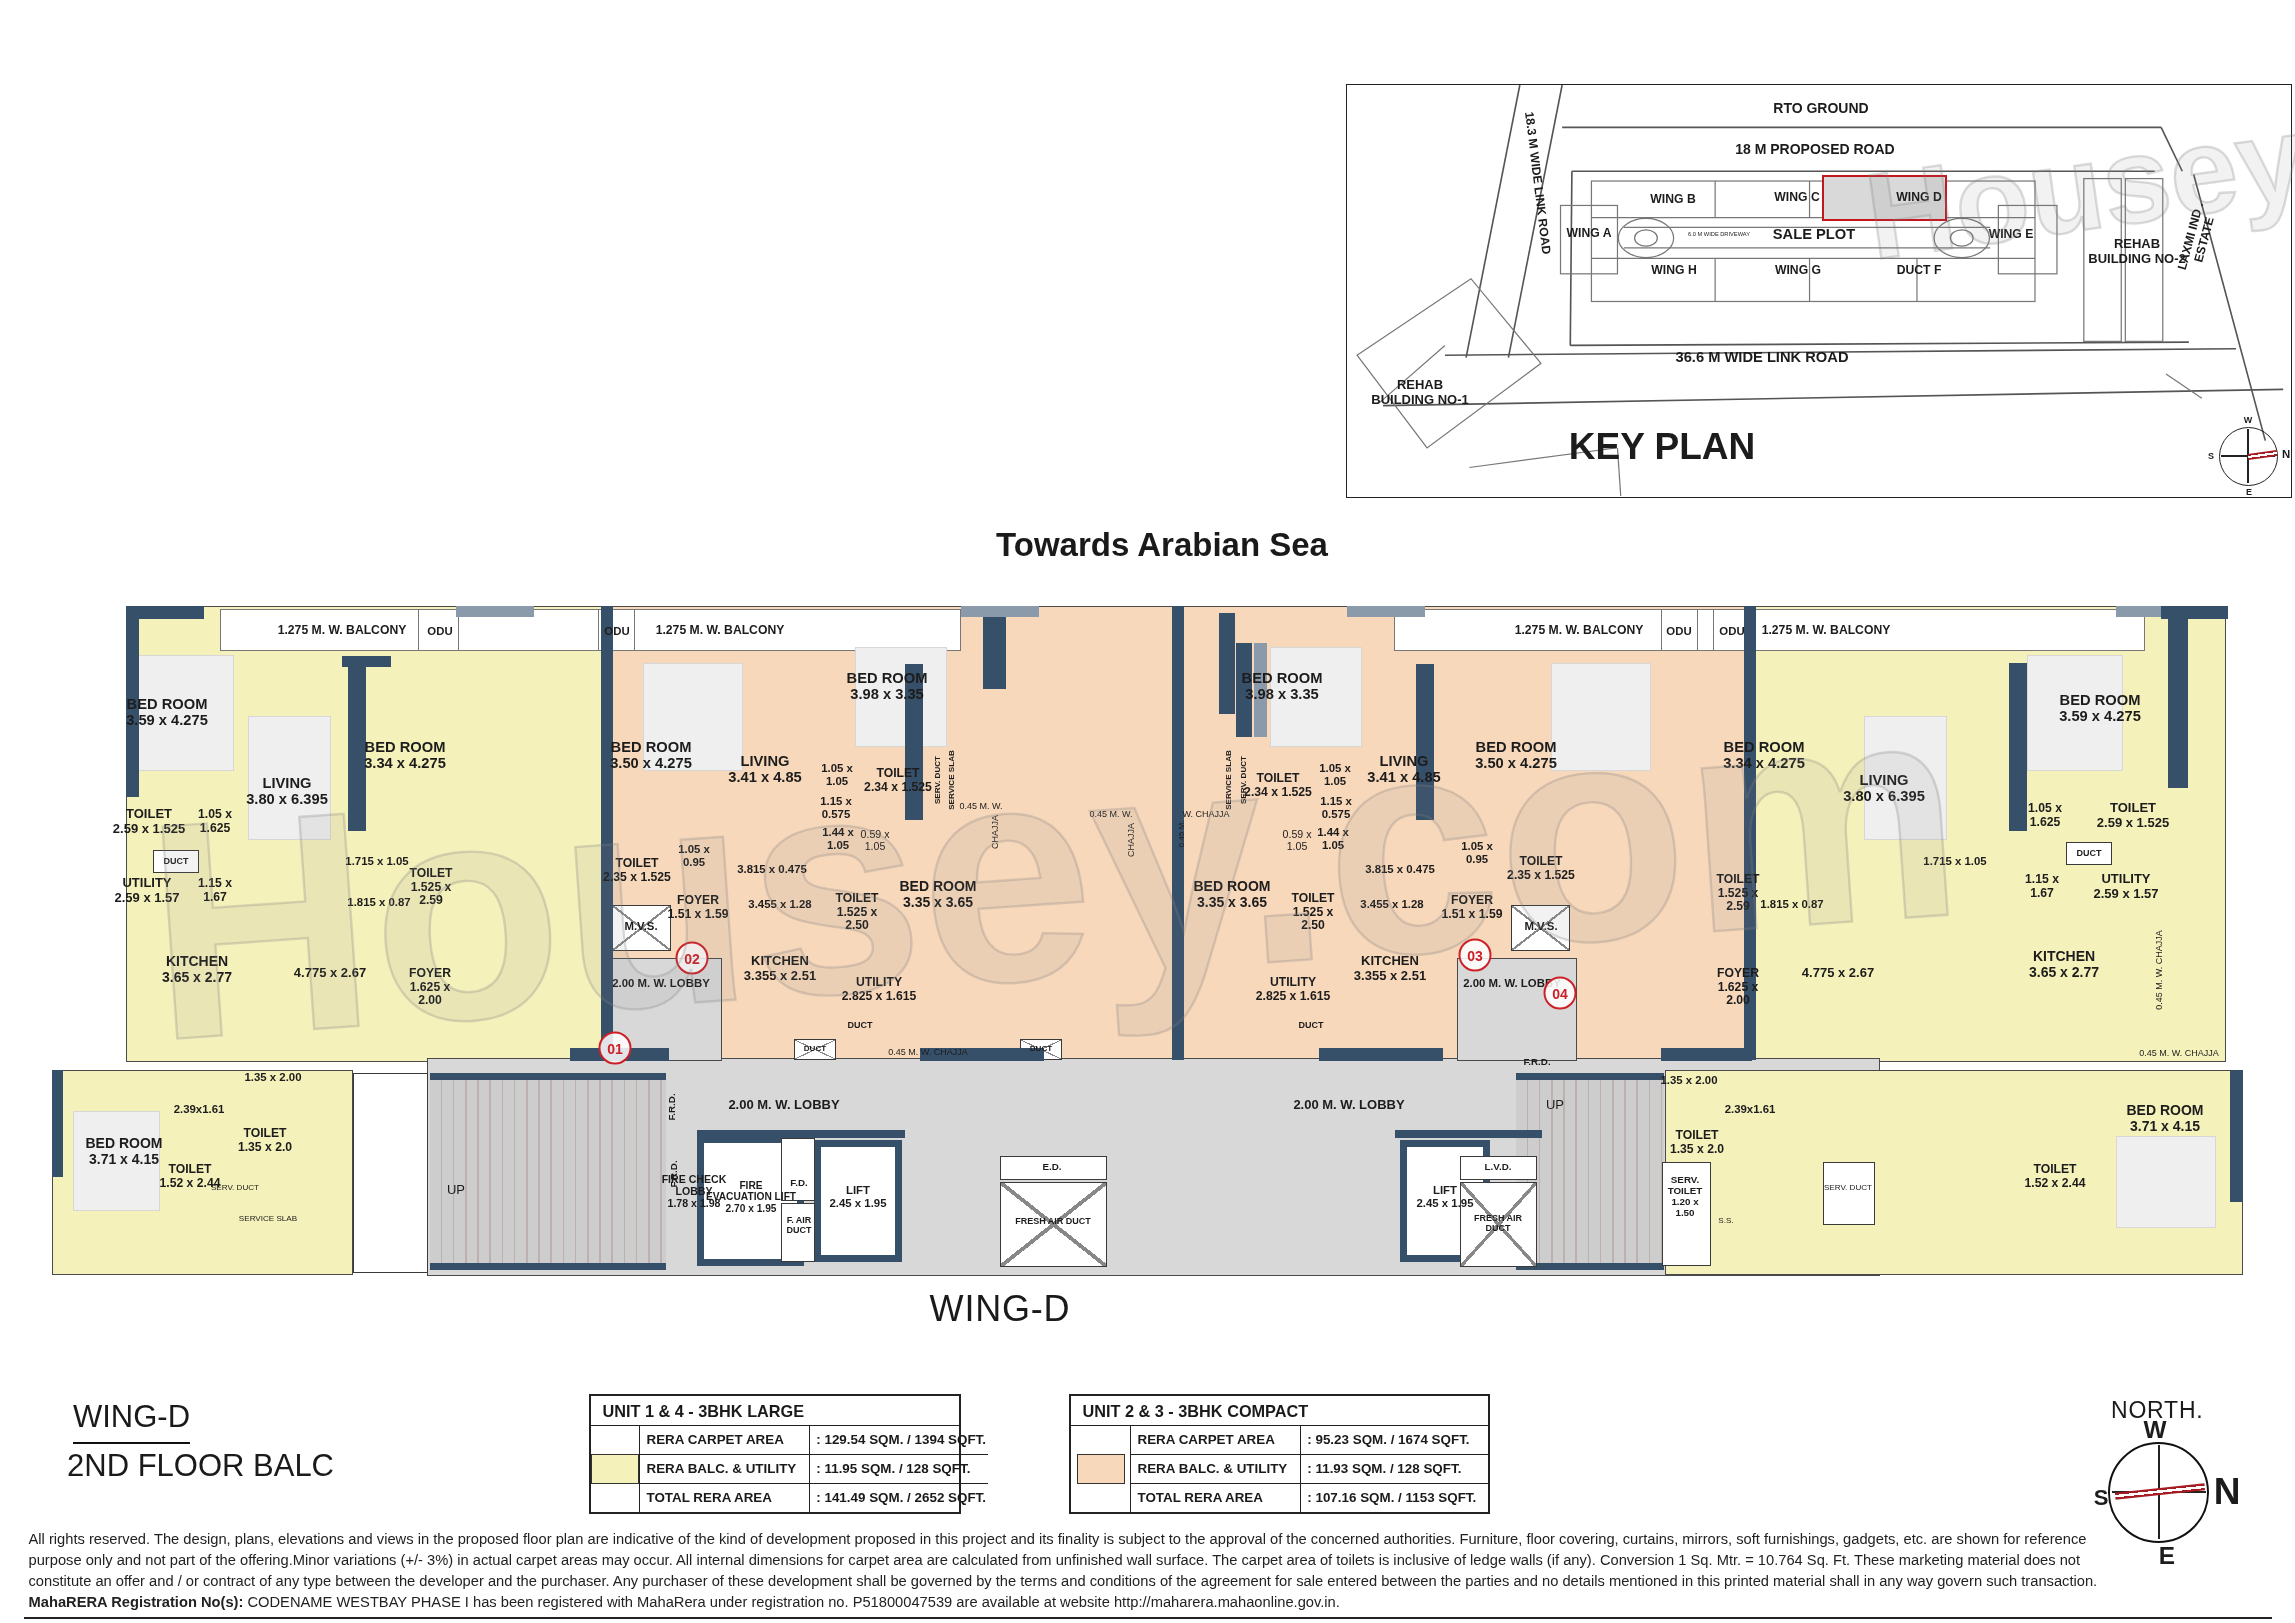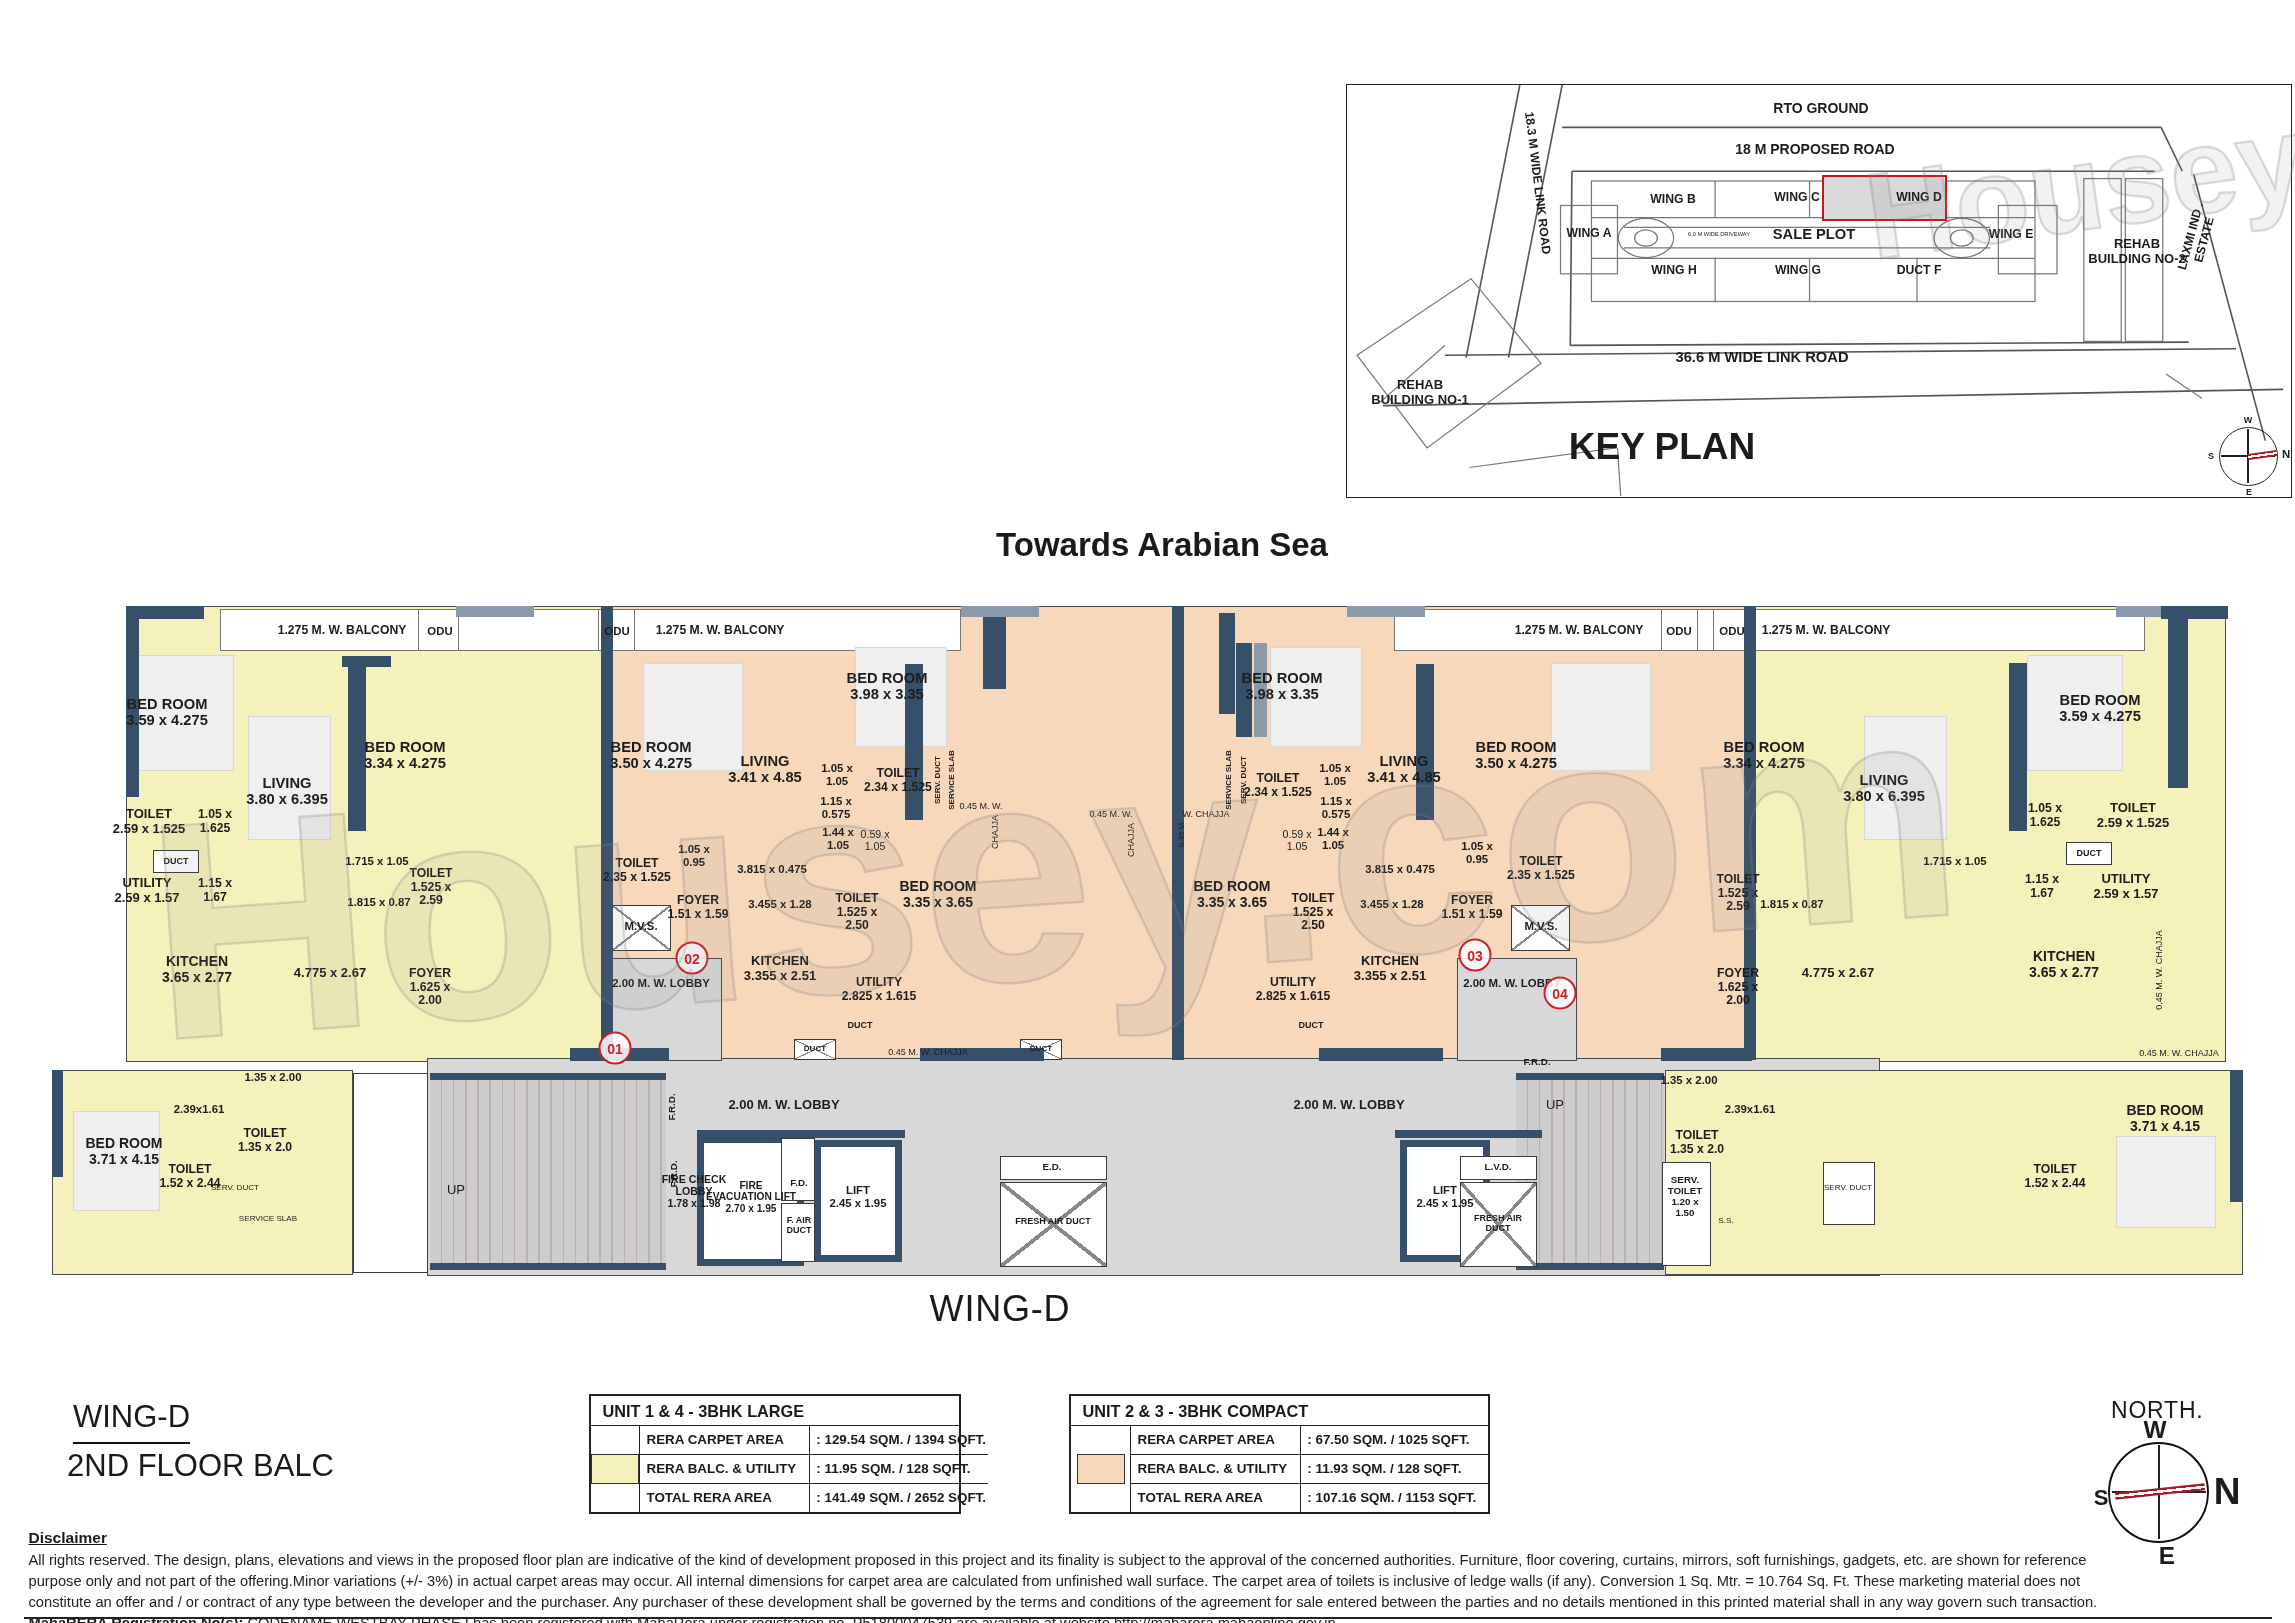--- a/index.html
+++ b/index.html
@@ -221,21 +221,21 @@
 
   <div class="legend" style="left:1069px;top:1394px;width:417px;">
     <div class="lt-title">UNIT 2 &amp; 3 -  3BHK COMPACT</div>
     <div class="lt-body">
       <div class="lt-sw">
           <div class="swatch" style="background: rgb(248, 216, 187);"></div>
         </div>
       <div class="lt-rows">
         <div class="lt-row">
           <div class="lt-label">RERA CARPET AREA</div>
-          <div class="lt-val">:    67.50 SQM. / 1025 SQFT.</div>
+          <div class="lt-val">:    95.23 SQM. / 1674 SQFT.</div>
         </div>
         <div class="lt-row">
           <div class="lt-label">RERA BALC. &amp;  UTILITY</div>
           <div class="lt-val">:    11.93 SQM. / 128 SQFT.</div>
         </div>
         <div class="lt-row">
           <div class="lt-label">TOTAL RERA AREA</div>
           <div class="lt-val">:  107.16 SQM. / 1153 SQFT.</div>
         </div>
       </div>
@@ -245,21 +245,20 @@
   <div class="title" style="left:73px;top:1389px;font-size:31px;font-weight:400;border-bottom:2px solid #111;padding-bottom:6.5px;">WING-D</div>
   <div class="title" style="left:67px;top:1438px;font-size:31px;font-weight:400;">2ND FLOOR BALC</div>
 
   <div class="title" style="left:2111px;top:1387px;font-size:23px;font-weight:400;letter-spacing:0.8px;">NORTH.</div>
   <div class="compass-circle" style="left:2108px;top:1442px;width:101px;height:101px;border:2.4px solid #111;"></div>
   <div class="thinline" style="left:2158px;top:1445px;width:1.6px;height:94px;"></div>
   <div class="thinline" style="left:2112px;top:1491px;width:94px;height:1.6px;"></div>
   <div class="needle" style="left:2115px;top:1488px;width:90px;height:7.3px;transform:rotate(-6deg);"></div>
 
   <div class="disc" style="left:28.5px;top:1529px;width:2247px;">
-    <div class="disc-h">Disclaimer</div>
     <div class="disc-l">All rights reserved. The design, plans, elevations and views in the proposed floor plan are indicative of the kind of development proposed in this project and its finality is subject to the approval of the concerned authorities. Furniture, floor covering, curtains, mirrors, soft furnishings, gadgets, etc. are shown for reference</div>
     <div class="disc-l">purpose only and not part of the offering.Minor variations (+/- 3%) in actual carpet areas may occur. All internal dimensions for carpet area are calculated from unfinished wall surface. The carpet area of toilets is inclusive of ledge walls (if any). Conversion 1 Sq. Mtr. = 10.764 Sq. Ft. These marketing material does not</div>
     <div class="disc-l">constitute an offer and / or contract of any type between the developer and the purchaser. Any purchaser of these development shall be governed by the terms and conditions of the agreement for sale entered between the parties and no details mentioned in this printed material shall in any way govern such transaction.</div>
     <div class="disc-l"><b>MahaRERA Registration No(s):</b><span> CODENAME WESTBAY PHASE I has been registered with MahaRera under registration no. P51800047539 are available at website http://maharera.mahaonline.gov.in.</span></div>
   </div>
   <div class="thinline" style="left:24.4px;top:1617px;width:2248px;height:1.6px;"></div>
 
 <div class="lbl" style="left: 1821px; top: 109px; font-size: 14px; transform: translate(-50%, -50%);">RTO GROUND</div>
     <div class="lbl" style="left: 1815px; top: 150px; font-size: 14px; transform: translate(-50%, -50%);">18 M  PROPOSED  ROAD</div>
     <div class="lbl" style="left: 1673px; top: 200px; font-size: 12.2px; transform: translate(-50%, -50%);">WING B</div>

